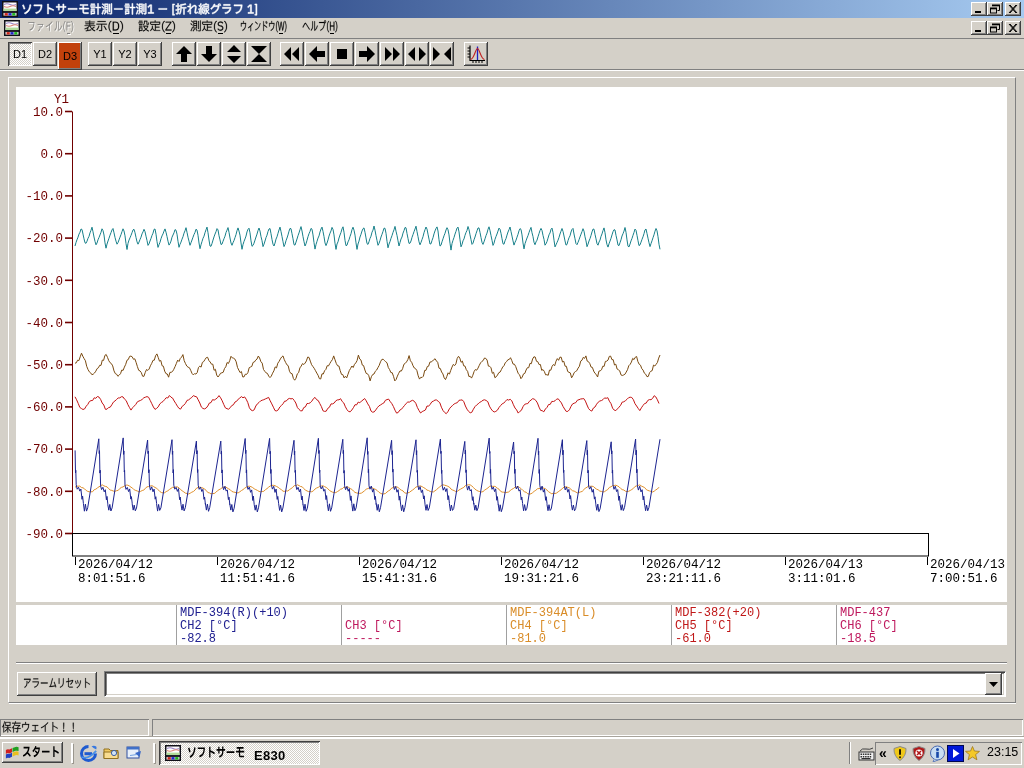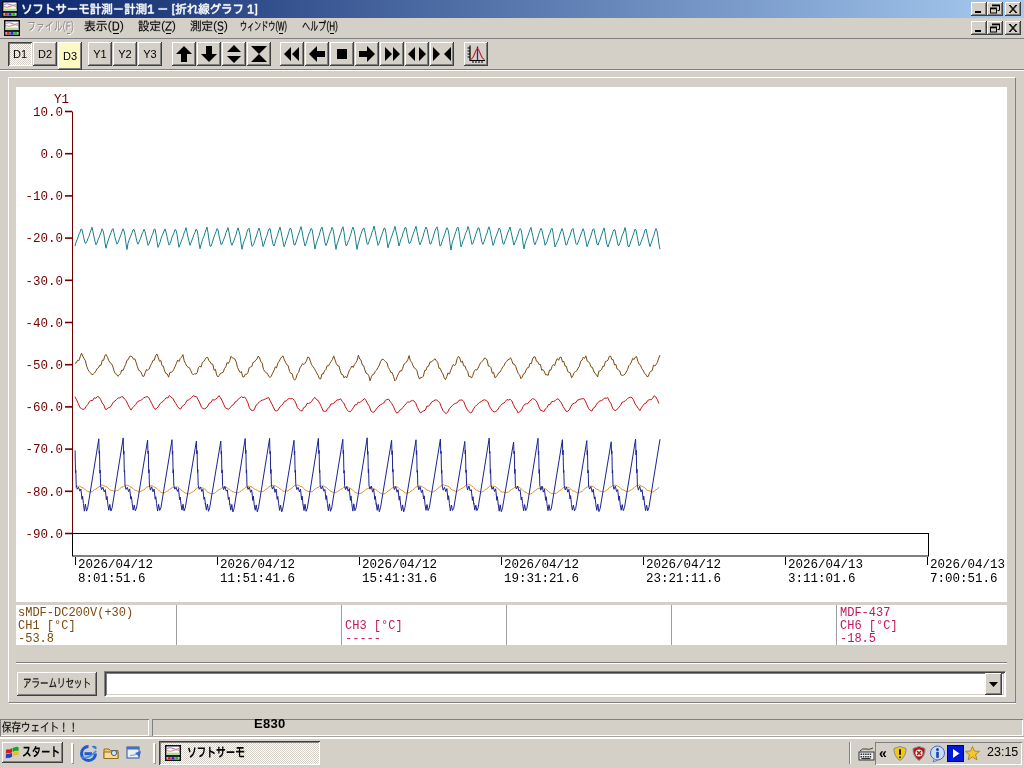--- a/index.html
+++ b/index.html
@@ -110,21 +110,21 @@
         <path d="M4 3 L11 11 M5 3 L12 11 M11 3 L4 11 M12 3 L5 11" stroke="#000" stroke-width="1"></path>
       </svg>
     </div>
 <div style="position:absolute;left:0;top:39px;width:1024px;height:31px;background:#d4d0c8;border-bottom:1px solid #808080;box-sizing:border-box;box-shadow:0 1px 0 #ffffff;"></div>
 <div style="position:absolute;left:8px;top:42px;width:24px;height:24px;background:#d4d0c8;box-shadow: inset 1px 1px 0 #404040, inset -1px -1px 0 #ffffff, inset 2px 2px 0 #808080;background-image:conic-gradient(#fff 0 25%, #d4d0c8 0 50%, #fff 0 75%, #d4d0c8 0);background-size:2px 2px;display:flex;align-items:center;justify-content:center;">
       <span style="font:11px 'Liberation Sans',sans-serif;color:#000;">D1</span>
     </div>
 <div style="position:absolute;left:33px;top:42px;width:24px;height:24px;background:#d4d0c8;box-shadow: inset -1px -1px 0 #404040, inset 1px 1px 0 #ffffff, inset -2px -2px 0 #808080;display:flex;align-items:center;justify-content:center;">
       <span style="font:11px 'Liberation Sans',sans-serif;color:#000;">D2</span>
     </div>
-<div style="position:absolute;left:58px;top:42px;width:24px;height:28px;background:#fef9c3;box-shadow: inset -1px -1px 0 #404040, inset 1px 1px 0 #ffffff, inset -2px -2px 0 #808080;display:flex;align-items:center;justify-content:center;">
+<div style="position:absolute;left:58px;top:42px;width:24px;height:28px;background:#c2410c;box-shadow: inset -1px -1px 0 #404040, inset 1px 1px 0 #ffffff, inset -2px -2px 0 #808080;display:flex;align-items:center;justify-content:center;">
       <span style="font:11px 'Liberation Sans',sans-serif;color:#000;">D3</span>
     </div>
 <div style="position:absolute;left:88px;top:42px;width:24px;height:24px;background:#d4d0c8;box-shadow: inset -1px -1px 0 #404040, inset 1px 1px 0 #ffffff, inset -2px -2px 0 #808080;display:flex;align-items:center;justify-content:center;">
       <span style="font:11px 'Liberation Sans',sans-serif;color:#000;">Y1</span>
     </div>
 <div style="position:absolute;left:113px;top:42px;width:24px;height:24px;background:#d4d0c8;box-shadow: inset -1px -1px 0 #404040, inset 1px 1px 0 #ffffff, inset -2px -2px 0 #808080;display:flex;align-items:center;justify-content:center;">
       <span style="font:11px 'Liberation Sans',sans-serif;color:#000;">Y2</span>
     </div>
 <div style="position:absolute;left:138px;top:42px;width:24px;height:24px;background:#d4d0c8;box-shadow: inset -1px -1px 0 #404040, inset 1px 1px 0 #ffffff, inset -2px -2px 0 #808080;display:flex;align-items:center;justify-content:center;">
       <span style="font:11px 'Liberation Sans',sans-serif;color:#000;">Y3</span>
@@ -247,29 +247,39 @@
         <polyline points="59.0,309.8 60.6,312.8 62.2,316.4 63.8,320.4 65.4,321.5 67.0,322.5 68.6,321.9 70.2,319.2 71.8,317.4 73.4,314.5 75.0,313.6 76.6,313.5 78.2,310.8 79.8,311.3 81.4,309.5 83.0,310.1 84.6,312.4 86.2,316.0 87.8,318.0 89.4,322.3 91.0,322.2 92.6,320.5 94.2,320.2 95.8,317.8 97.4,315.1 99.0,313.9 100.6,312.5 102.2,310.9 103.8,310.9 105.4,309.7 107.0,309.9 108.6,312.2 110.2,313.6 111.8,317.4 113.4,320.4 115.0,323.1 116.6,320.7 118.2,319.1 119.8,317.4 121.4,314.8 123.0,314.0 124.6,313.4 126.2,312.4 127.8,310.8 129.4,310.2 131.0,309.6 132.6,310.3 134.2,313.4 135.8,316.7 137.4,320.0 139.0,322.4 140.6,321.4 142.2,319.9 143.8,316.9 145.4,315.5 147.0,314.5 148.6,312.6 150.2,310.7 151.8,311.0 153.4,308.5 155.0,310.2 156.6,311.1 158.2,314.0 159.8,316.5 161.4,319.2 163.0,321.4 164.6,322.1 166.2,319.3 167.8,318.2 169.4,316.4 171.0,313.4 172.6,312.9 174.2,311.6 175.8,310.4 177.4,308.6 179.0,309.4 180.6,309.8 182.2,312.8 183.8,316.0 185.4,320.1 187.0,321.5 188.6,321.9 190.2,321.0 191.8,319.0 193.4,316.0 195.0,315.6 196.6,312.6 198.2,313.1 199.8,312.1 201.4,310.8 203.0,308.6 204.6,310.8 206.2,313.8 207.8,317.6 209.4,320.9 211.0,321.7 212.6,322.2 214.2,320.7 215.8,318.5 217.4,317.8 219.0,315.0 220.6,314.3 222.2,312.2 223.8,311.0 225.4,309.6 227.0,310.8 228.6,309.9 230.2,312.2 231.8,315.6 233.4,320.8 235.0,323.0 236.6,323.7 238.2,322.8 239.8,319.0 241.4,316.8 243.0,315.5 244.6,313.9 246.2,313.2 247.8,312.7 249.4,311.9 251.0,311.2 252.6,310.4 254.2,313.8 255.8,316.9 257.4,320.2 259.0,323.6 260.6,323.9 262.2,322.9 263.8,320.0 265.4,318.5 267.0,316.8 268.6,314.2 270.2,314.1 271.8,312.2 273.4,311.4 275.0,311.9 276.6,311.5 278.2,313.4 279.8,316.0 281.4,320.5 283.0,322.4 284.6,323.8 286.2,323.8 287.8,320.5 289.4,319.9 291.0,316.5 292.6,316.5 294.2,315.8 295.8,314.2 297.4,311.7 299.0,310.4 300.6,312.7 302.2,313.5 303.8,316.6 305.4,319.6 307.0,323.8 308.6,324.4 310.2,324.2 311.8,321.3 313.4,320.3 315.0,316.9 316.6,316.9 318.2,316.0 319.8,313.8 321.4,312.9 323.0,312.8 324.6,311.7 326.2,314.5 327.8,316.0 329.4,319.8 331.0,322.7 332.6,324.5 334.2,324.8 335.8,323.0 337.4,320.7 339.0,317.7 340.6,317.9 342.2,315.1 343.8,315.8 345.4,314.1 347.0,313.0 348.6,311.5 350.2,313.8 351.8,316.9 353.4,319.4 355.0,324.0 356.6,325.2 358.2,324.9 359.8,322.9 361.4,320.6 363.0,318.8 364.6,317.9 366.2,316.8 367.8,316.0 369.4,313.3 371.0,312.6 372.6,312.1 374.2,314.5 375.8,316.6 377.4,319.5 379.0,323.2 380.6,326.1 382.2,325.5 383.8,323.1 385.4,322.3 387.0,320.3 388.6,318.4 390.2,316.4 391.8,315.0 393.4,315.1 395.0,314.0 396.6,313.3 398.2,314.2 399.8,316.3 401.4,320.5 403.0,323.5 404.6,326.0 406.2,324.6 407.8,323.8 409.4,323.0 411.0,319.0 412.6,319.2 414.2,317.3 415.8,314.9 417.4,314.1 419.0,313.0 420.6,313.0 422.2,314.3 423.8,315.7 425.4,320.2 427.0,323.5 428.6,325.4 430.2,326.7 431.8,324.8 433.4,321.8 435.0,319.8 436.6,318.5 438.2,316.9 439.8,316.2 441.4,315.6 443.0,313.3 444.6,313.1 446.2,312.9 447.8,314.7 449.4,319.0 451.0,322.2 452.6,324.4 454.2,325.8 455.8,325.3 457.4,322.2 459.0,319.6 460.6,318.0 462.2,316.8 463.8,315.3 465.4,314.5 467.0,313.2 468.6,312.8 470.2,313.5 471.8,314.7 473.4,319.1 475.0,321.9 476.6,323.9 478.2,325.0 479.8,324.4 481.4,323.2 483.0,320.5 484.6,318.6 486.2,316.8 487.8,316.1 489.4,314.3 491.0,312.5 492.6,313.1 494.2,312.3 495.8,313.8 497.4,317.7 499.0,321.0 500.6,322.9 502.2,326.1 503.8,324.4 505.4,323.3 507.0,319.7 508.6,317.4 510.2,316.8 511.8,316.6 513.4,314.3 515.0,313.1 516.6,311.7 518.2,312.1 519.8,313.4 521.4,315.9 523.0,320.1 524.6,323.4 526.2,323.7 527.8,324.8 529.4,322.0 531.0,320.4 532.6,317.5 534.2,317.4 535.8,314.4 537.4,314.5 539.0,313.8 540.6,312.2 542.2,311.8 543.8,313.9 545.4,315.9 547.0,319.4 548.6,322.0 550.2,324.4 551.8,324.4 553.4,322.8 555.0,319.4 556.6,316.9 558.2,316.2 559.8,315.6 561.4,313.2 563.0,312.7 564.6,312.0 566.2,311.8 567.8,311.6 569.4,314.1 571.0,318.0 572.6,321.6 574.2,323.3 575.8,324.1 577.4,321.0 579.0,320.0 580.6,317.2 582.2,315.2 583.8,314.0 585.4,313.6 587.0,312.6 588.6,310.9 590.2,311.3 591.8,310.7 593.4,314.2 595.0,316.6 596.6,321.2 598.2,323.1 599.8,323.6 601.4,321.9 603.0,320.2 604.6,318.3 606.2,315.1 607.8,314.8 609.4,313.7 611.0,312.3 612.6,310.7 614.2,310.2 615.8,310.5 617.4,312.7 619.0,316.7 620.6,319.0 622.2,321.4 623.8,323.6 625.4,320.8 627.0,318.5 628.6,316.5 630.2,316.1 631.8,313.4 633.4,312.6 635.0,312.7 636.6,311.4 638.2,308.7 639.8,309.9 641.4,312.8 643.0,316.5" fill="none" stroke="#c41414" stroke-width="1"></polyline>
         <polyline points="59.0,400.3 60.6,399.1 62.2,399.2 63.8,399.1 65.4,400.5 67.0,400.8 68.6,401.9 70.2,403.5 71.8,404.4 73.4,404.8 75.0,404.8 76.6,404.7 78.2,402.7 79.8,402.2 81.4,400.9 83.0,399.8 84.6,398.8 86.2,397.8 87.8,398.8 89.4,399.4 91.0,399.8 92.6,401.6 94.2,403.0 95.8,403.4 97.4,404.1 99.0,404.3 100.6,403.7 102.2,403.4 103.8,401.5 105.4,400.4 107.0,399.9 108.6,398.9 110.2,398.1 111.8,398.2 113.4,399.0 115.0,400.2 116.6,401.2 118.2,402.8 119.8,403.5 121.4,404.0 123.0,405.0 124.6,404.4 126.2,403.5 127.8,403.1 129.4,401.2 131.0,399.9 132.6,399.5 134.2,399.0 135.8,398.6 137.4,399.4 139.0,400.5 140.6,401.2 142.2,402.8 143.8,404.5 145.4,405.5 147.0,405.9 148.6,405.7 150.2,404.6 151.8,403.8 153.4,402.5 155.0,401.4 156.6,400.3 158.2,400.5 159.8,399.9 161.4,399.9 163.0,400.8 164.6,402.6 166.2,403.8 167.8,404.9 169.4,406.1 171.0,406.5 172.6,407.0 174.2,406.2 175.8,405.2 177.4,404.5 179.0,403.1 180.6,401.1 182.2,400.5 183.8,400.1 185.4,400.6 187.0,401.1 188.6,402.1 190.2,403.4 191.8,405.5 193.4,405.9 195.0,406.9 196.6,406.5 198.2,406.5 199.8,405.4 201.4,403.8 203.0,402.7 204.6,401.9 206.2,400.7 207.8,400.2 209.4,399.7 211.0,400.9 212.6,401.8 214.2,402.7 215.8,404.4 217.4,405.0 219.0,405.3 220.6,405.9 222.2,405.8 223.8,404.8 225.4,403.6 227.0,402.6 228.6,401.3 230.2,400.2 231.8,399.4 233.4,399.2 235.0,399.7 236.6,400.5 238.2,401.8 239.8,402.6 241.4,403.4 243.0,404.4 244.6,404.8 246.2,404.5 247.8,404.3 249.4,402.7 251.0,401.6 252.6,400.2 254.2,399.0 255.8,398.4 257.4,398.3 259.0,398.7 260.6,399.5 262.2,400.3 263.8,401.7 265.4,402.7 267.0,404.2 268.6,404.4 270.2,403.9 271.8,404.0 273.4,402.7 275.0,401.6 276.6,400.5 278.2,398.6 279.8,398.6 281.4,397.8 283.0,398.6 284.6,399.5 286.2,399.8 287.8,401.5 289.4,403.2 291.0,403.9 292.6,404.6 294.2,404.5 295.8,404.8 297.4,403.8 299.0,402.0 300.6,401.0 302.2,400.4 303.8,399.4 305.4,399.0 307.0,398.8 308.6,399.6 310.2,400.4 311.8,401.7 313.4,403.4 315.0,404.4 316.6,405.2 318.2,405.5 319.8,405.6 321.4,404.6 323.0,403.6 324.6,402.2 326.2,401.8 327.8,400.2 329.4,400.5 331.0,399.7 332.6,400.4 334.2,401.5 335.8,402.3 337.4,404.0 339.0,405.4 340.6,405.9 342.2,406.3 343.8,406.4 345.4,406.1 347.0,405.0 348.6,403.7 350.2,402.2 351.8,401.6 353.4,400.8 355.0,400.4 356.6,401.0 358.2,401.8 359.8,402.5 361.4,403.7 363.0,405.3 364.6,406.3 366.2,407.0 367.8,406.9 369.4,406.5 371.0,405.0 372.6,403.8 374.2,402.9 375.8,400.9 377.4,400.7 379.0,399.7 380.6,399.9 382.2,400.4 383.8,402.2 385.4,403.2 387.0,403.9 388.6,405.8 390.2,406.3 391.8,405.8 393.4,405.4 395.0,404.1 396.6,403.0 398.2,401.8 399.8,400.1 401.4,399.6 403.0,399.1 404.6,398.9 406.2,399.7 407.8,400.7 409.4,401.6 411.0,403.1 412.6,403.5 414.2,404.5 415.8,404.8 417.4,404.9 419.0,403.8 420.6,402.6 422.2,401.1 423.8,399.8 425.4,398.5 427.0,397.8 428.6,398.2 430.2,398.6 431.8,399.3 433.4,400.1 435.0,402.1 436.6,403.0 438.2,403.6 439.8,404.6 441.4,404.3 443.0,403.0 444.6,402.1 446.2,401.2 447.8,400.4 449.4,398.5 451.0,398.1 452.6,397.8 454.2,397.9 455.8,398.9 457.4,400.5 459.0,402.2 460.6,403.3 462.2,404.1 463.8,404.6 465.4,405.0 467.0,404.6 468.6,403.2 470.2,402.1 471.8,401.1 473.4,399.4 475.0,399.0 476.6,399.4 478.2,399.3 479.8,399.7 481.4,401.3 483.0,402.2 484.6,404.3 486.2,405.1 487.8,405.2 489.4,405.7 491.0,405.3 492.6,405.0 494.2,403.6 495.8,402.3 497.4,401.5 499.0,400.2 500.6,400.0 502.2,399.6 503.8,400.7 505.4,401.9 507.0,403.5 508.6,404.8 510.2,405.3 511.8,406.8 513.4,407.1 515.0,406.8 516.6,405.7 518.2,404.3 519.8,403.3 521.4,401.8 523.0,401.6 524.6,401.1 526.2,400.3 527.8,401.2 529.4,401.7 531.0,403.2 532.6,404.7 534.2,405.8 535.8,406.8 537.4,406.3 539.0,406.5 540.6,406.0 542.2,404.8 543.8,403.6 545.4,402.6 547.0,400.7 548.6,400.2 550.2,399.6 551.8,400.4 553.4,400.9 555.0,402.4 556.6,403.8 558.2,404.1 559.8,405.0 561.4,406.0 563.0,405.4 564.6,404.9 566.2,404.4 567.8,402.8 569.4,401.0 571.0,400.3 572.6,398.9 574.2,399.3 575.8,399.2 577.4,399.5 579.0,401.0 580.6,402.2 582.2,402.8 583.8,404.1 585.4,404.4 587.0,405.0 588.6,404.6 590.2,403.5 591.8,402.5 593.4,400.4 595.0,399.8 596.6,398.6 598.2,398.5 599.8,398.2 601.4,398.9 603.0,399.8 604.6,401.4 606.2,402.6 607.8,403.0 609.4,404.2 611.0,404.6 612.6,404.3 614.2,403.5 615.8,402.5 617.4,401.4 619.0,399.5 620.6,398.9 622.2,398.5 623.8,397.9 625.4,399.0 627.0,399.8 628.6,400.5 630.2,402.5 631.8,403.4 633.4,403.9 635.0,404.4 636.6,405.0 638.2,404.2 639.8,402.9 641.4,402.0 643.0,400.2" fill="none" stroke="#e0902c" stroke-width="1"></polyline>
         <polyline points="59.1,363.4 59.5,386.0 59.8,383.3 60.2,397.8 61.2,402.2 62.5,400.2 63.8,404.1 64.9,402.0 66.0,412.3 66.6,409.1 67.4,416.4 67.4,416.4 68.4,424.2 69.4,417.1 70.5,424.1 71.7,420.8 82.8,351.8 83.2,366.6 83.5,363.7 83.9,386.1 84.2,383.2 84.6,398.9 85.6,402.6 86.9,400.3 88.2,404.8 89.3,402.7 90.4,412.8 91.0,409.4 91.8,416.9 91.8,417.7 92.8,423.2 93.8,417.4 94.9,424.0 96.1,420.9 107.2,350.9 107.6,367.4 107.9,363.9 108.3,385.0 108.6,383.4 109.0,398.2 110.0,402.4 111.3,400.4 112.6,404.6 113.7,401.9 114.8,412.1 115.4,409.6 116.2,416.2 116.2,417.0 117.2,423.1 118.2,418.1 119.3,423.8 120.5,421.0 131.6,353.0 132.0,366.6 132.3,364.0 132.7,385.8 133.0,382.7 133.4,398.0 134.4,403.1 135.7,399.8 137.0,404.8 138.1,402.1 139.2,412.2 139.8,409.7 140.6,416.5 140.6,417.0 141.6,424.1 142.6,417.4 143.7,423.4 144.9,420.9 156.0,352.7 156.4,367.4 156.7,364.1 157.1,386.0 157.4,382.6 157.8,398.2 158.8,402.2 160.1,400.4 161.4,404.4 162.5,401.6 163.6,412.7 164.2,410.0 165.0,417.3 165.0,417.4 166.0,423.1 167.0,417.2 168.1,423.9 169.3,420.7 180.4,354.1 180.8,367.0 181.1,363.6 181.5,385.5 181.8,382.5 182.2,398.2 183.2,402.3 184.5,400.1 185.8,404.5 186.9,402.3 188.0,412.3 188.6,410.0 189.4,417.4 189.4,416.5 190.4,423.1 191.4,417.1 192.5,424.3 193.7,420.7 204.8,354.1 205.2,367.1 205.5,364.2 205.9,386.0 206.2,382.9 206.6,398.7 207.6,402.7 208.9,399.4 210.2,404.1 211.3,402.9 212.4,412.6 213.0,410.1 213.8,417.5 213.8,416.8 214.8,423.1 215.8,417.5 216.9,424.9 218.1,421.4 229.2,351.5 229.6,366.5 229.9,363.1 230.3,385.8 230.6,382.9 231.0,399.0 232.0,402.4 233.3,400.1 234.6,405.3 235.7,402.9 236.8,413.5 237.4,409.1 238.2,417.5 238.2,417.6 239.2,423.2 240.2,417.9 241.3,424.9 242.5,420.8 253.6,351.4 254.0,366.8 254.3,364.3 254.7,386.4 255.0,382.4 255.4,398.1 256.4,402.1 257.7,399.3 259.0,405.4 260.1,402.0 261.2,412.4 261.8,409.4 262.6,416.3 262.6,416.3 263.6,423.4 264.6,418.1 265.7,424.9 266.9,421.0 278.0,353.3 278.4,367.8 278.7,364.1 279.1,385.4 279.4,383.3 279.8,397.8 280.8,402.6 282.1,400.3 283.4,404.9 284.5,402.1 285.6,412.8 286.2,409.1 287.0,417.5 287.0,417.2 288.0,423.5 289.0,417.2 290.1,424.3 291.3,421.4 302.4,351.3 302.8,366.5 303.1,363.4 303.5,385.6 303.8,383.1 304.2,399.1 305.2,401.9 306.5,399.3 307.8,404.2 308.9,402.4 310.0,412.6 310.6,408.6 311.4,416.5 311.4,417.3 312.4,423.8 313.4,416.8 314.5,424.3 315.7,420.9 326.8,352.3 327.2,366.6 327.5,363.3 327.9,386.1 328.2,383.5 328.6,398.8 329.6,402.7 330.9,399.5 332.2,404.2 333.3,401.6 334.4,413.4 335.0,408.9 335.8,416.5 335.8,416.9 336.8,424.1 337.8,416.8 338.9,423.7 340.1,420.9 351.2,350.8 351.6,367.4 351.9,364.4 352.3,385.7 352.6,382.3 353.0,398.8 354.0,402.2 355.3,399.0 356.6,405.1 357.7,402.0 358.8,412.5 359.4,409.4 360.2,417.4 360.2,416.6 361.2,423.3 362.2,417.4 363.3,424.8 364.5,420.7 375.6,353.3 376.0,367.6 376.3,363.7 376.7,385.1 377.0,382.2 377.4,398.4 378.4,402.6 379.7,399.5 381.0,405.2 382.1,402.7 383.2,413.2 383.8,409.1 384.6,417.2 384.6,417.1 385.6,423.7 386.6,417.9 387.7,424.8 388.9,420.4 400.0,352.8 400.4,367.8 400.7,363.6 401.1,385.3 401.4,383.3 401.8,398.2 402.8,402.8 404.1,399.6 405.4,405.5 406.5,402.9 407.6,412.0 408.2,408.8 409.0,417.0 409.0,417.3 410.0,423.3 411.0,417.5 412.1,423.5 413.3,420.8 424.4,352.1 424.8,366.5 425.1,364.2 425.5,386.4 425.8,383.2 426.2,398.9 427.2,403.2 428.5,400.3 429.8,404.6 430.9,401.6 432.0,412.8 432.6,408.7 433.4,416.3 433.4,416.8 434.4,423.9 435.4,418.0 436.5,423.4 437.7,421.5 448.8,354.4 449.2,367.0 449.5,363.1 449.9,385.5 450.2,382.9 450.6,398.5 451.6,403.1 452.9,399.0 454.2,404.0 455.3,402.6 456.4,413.4 457.0,409.7 457.8,417.2 457.8,416.3 458.8,423.2 459.8,418.1 460.9,423.7 462.1,420.9 473.2,351.1 473.6,366.4 473.9,364.5 474.3,386.3 474.6,382.4 475.0,397.7 476.0,402.3 477.3,400.0 478.6,404.6 479.7,401.8 480.8,413.3 481.4,409.6 482.2,417.3 482.2,417.0 483.2,424.2 484.2,417.8 485.3,424.7 486.5,420.9 497.6,355.0 498.0,366.8 498.3,364.3 498.7,386.4 499.0,382.1 499.4,398.8 500.4,402.0 501.7,399.1 503.0,404.1 504.1,402.7 505.2,412.8 505.8,410.0 506.6,416.3 506.6,416.8 507.6,423.8 508.6,417.6 509.7,423.6 510.9,421.2 522.0,351.3 522.4,367.7 522.7,364.2 523.1,386.4 523.4,382.5 523.8,398.3 524.8,403.2 526.1,399.1 527.4,405.1 528.5,402.3 529.6,413.3 530.2,409.7 531.0,416.4 531.0,417.5 532.0,423.7 533.0,417.7 534.1,423.5 535.3,421.8 546.4,352.7 546.8,367.8 547.1,363.2 547.5,385.5 547.8,383.2 548.2,398.4 549.2,402.9 550.5,400.0 551.8,405.2 552.9,402.4 554.0,412.0 554.6,408.6 555.4,416.3 555.4,417.3 556.4,423.1 557.4,418.1 558.5,423.8 559.7,421.5 570.8,353.6 571.2,367.9 571.5,363.3 571.9,386.0 572.2,383.3 572.6,399.1 573.6,402.1 574.9,399.6 576.2,405.2 577.3,402.3 578.4,412.1 579.0,409.8 579.8,416.9 579.8,417.4 580.8,423.3 581.8,417.1 582.9,424.6 584.1,421.8 595.2,354.8 595.6,367.0 595.9,363.8 596.3,386.1 596.6,383.2 597.0,398.2 598.0,402.3 599.3,399.2 600.6,404.6 601.7,402.6 602.8,413.4 603.4,409.0 604.2,417.1 604.2,417.6 605.2,423.2 606.2,417.6 607.3,423.6 608.5,420.6 619.6,352.0 620.0,367.9 620.3,363.2 620.7,385.8 621.0,382.2 621.4,398.7 622.4,403.1 623.7,399.2 625.0,404.9 626.1,402.7 627.2,412.9 627.8,409.2 628.6,417.7 628.6,417.0 629.6,423.7 630.6,418.0 631.7,423.8 632.9,420.7 644.0,352.2" fill="none" stroke="#1c2490" stroke-width="1"></polyline>
       </svg></div>
 <div style="position:absolute;left:16px;top:605px;width:991px;height:40px;background:#fff;"></div>
 <div style="position:absolute;left:176px;top:605px;width:1px;height:40px;background:#a0a0a0;"></div>
 <div style="position:absolute;left:341px;top:605px;width:1px;height:40px;background:#a0a0a0;"></div>
 <div style="position:absolute;left:506px;top:605px;width:1px;height:40px;background:#a0a0a0;"></div>
 <div style="position:absolute;left:671px;top:605px;width:1px;height:40px;background:#a0a0a0;"></div>
 <div style="position:absolute;left:836px;top:605px;width:1px;height:40px;background:#a0a0a0;"></div>
-<div style="position:absolute;left:18px;top:607px;">
-      <div style="white-space:pre;font:12px 'Liberation Mono',monospace;color:#7a4a10;line-height:13px;">sMDF-DC200V(+30)
-CH1 [°C]
--53.8</div>
+<div style="position:absolute;left:180px;top:607px;">
+      <div style="white-space:pre;font:12px 'Liberation Mono',monospace;color:#202090;line-height:13px;">MDF-394(R)(+10)
+CH2 [°C]
+-82.8</div>
     </div>
 <div style="position:absolute;left:345px;top:607px;">
       <div style="white-space:pre;font:12px 'Liberation Mono',monospace;color:#be185d;line-height:13px;">
 CH3 [°C]
 -----</div>
+    </div>
+<div style="position:absolute;left:510px;top:607px;">
+      <div style="white-space:pre;font:12px 'Liberation Mono',monospace;color:#d98c28;line-height:13px;">MDF-394AT(L)
+CH4 [°C]
+-81.0</div>
+    </div>
+<div style="position:absolute;left:675px;top:607px;">
+      <div style="white-space:pre;font:12px 'Liberation Mono',monospace;color:#c01818;line-height:13px;">MDF-382(+20)
+CH5 [°C]
+-61.0</div>
     </div>
 <div style="position:absolute;left:840px;top:607px;">
       <div style="white-space:pre;font:12px 'Liberation Mono',monospace;color:#be185d;line-height:13px;">MDF-437
 CH6 [°C]
 -18.5</div>
     </div>
 <div style="position:absolute;left:16px;top:662px;width:991px;height:1px;background:#808080;"></div>
 <div style="position:absolute;left:16px;top:663px;width:991px;height:1px;background:#ffffff;"></div>
 <div style="position:absolute;left:17px;top:672px;width:80px;height:24px;background:#d4d0c8;box-shadow: inset -1px -1px 0 #404040, inset 1px 1px 0 #ffffff, inset -2px -2px 0 #808080;"></div>
 <svg style="position:absolute;left:23px;top:677px;overflow:visible" width="70" height="18">
@@ -334,21 +344,21 @@
 <rect x="1.5" y="12" width="13" height="2.6" fill="#f0f0f0"></rect>
 <rect x="2.6" y="12.1" width="3.2" height="2.4" fill="#cc2418"></rect>
 <rect x="6.4" y="12.1" width="3.2" height="2.4" fill="#2024c8"></rect>
 <rect x="10.2" y="12.1" width="3.2" height="2.4" fill="#1cb41c"></rect>
 </svg></div>
 <svg style="position:absolute;left:187px;top:746px;overflow:visible" width="60" height="20">
       <g transform="translate(0,11)">
         <path d="M2.6583333333333337 -0.767Q4.089 -1.547 5.0025 -2.6975Q5.916 -3.848 6.433166666666667 -5.531499999999999Q6.950333333333334 -7.215 7.163 -9.645999999999999L8.555 -9.373Q8.226333333333335 -5.473 7.022833333333335 -2.9899999999999998Q5.819333333333334 -0.507 3.4703333333333335 0.8969999999999999ZM2.233 -4.524Q1.74 -6.994 0.9956666666666667 -8.84L2.3103333333333333 -9.62Q2.706666666666667 -8.593 3.040166666666667 -7.416499999999999Q3.373666666666667 -6.239999999999999 3.5863333333333336 -5.135Z M17.90266666666667 -9.62Q17.922000000000004 -6.7989999999999995 17.40966666666667 -4.8035Q16.897333333333336 -2.808 15.761500000000002 -1.5145Q14.625666666666667 -0.221 12.760000000000002 0.38999999999999996L12.160666666666668 -1.287Q13.678333333333335 -1.768 14.601500000000001 -2.626Q15.524666666666668 -3.484 15.974166666666669 -4.771Q16.42366666666667 -6.058 16.53 -7.93H10.778333333333334V-9.62Z M27.289 -2.665Q26.34166666666667 -3.3539999999999996 25.302500000000002 -3.9585Q24.263333333333335 -4.563 23.47066666666667 -4.9399999999999995V0.52H22.13666666666667V-10.334999999999999H23.47066666666667V-6.851Q24.369666666666667 -6.422 25.57316666666667 -5.72Q26.77666666666667 -5.018 27.888333333333335 -4.2509999999999994Z M38.086666666666666 -8.008V-6.37H36.424V-5.915Q36.424 -4.03 36.02283333333334 -2.7625Q35.62166666666667 -1.4949999999999999 34.79516666666667 -0.6824999999999999Q33.968666666666664 0.13 32.644333333333336 0.637L32.074 -0.975Q33.272666666666666 -1.43 33.92516666666667 -2.0215Q34.577666666666666 -2.613 34.85316666666667 -3.5164999999999997Q35.12866666666667 -4.42 35.12866666666667 -5.902V-6.37H32.538V-3.4579999999999997H31.242666666666665V-6.37H29.58V-8.008H31.242666666666665V-10.334999999999999H32.538V-8.008H35.12866666666667V-10.386999999999999H36.424V-8.008Z M47.366666666666674 -4.03H39.63333333333334V-5.85H47.366666666666674Z M57.226666666666674 -4.55H53.147333333333336V-2.158Q53.147333333333336 -1.716 53.28266666666667 -1.5339999999999998Q53.418000000000006 -1.3519999999999999 53.717666666666666 -1.3519999999999999H56.93666666666667V0.299H53.795Q53.07 0.299 52.654333333333334 0.065Q52.23866666666667 -0.16899999999999998 52.05500000000001 -0.6955Q51.87133333333334 -1.222 51.87133333333334 -2.145V-4.55H49.10666666666667V-6.188H51.87133333333334V-8.333H49.68666666666667V-9.971H56.550000000000004V-8.333H53.147333333333336V-6.188H57.226666666666674Z" fill="#000"></path>
       </g>
     </svg>
-<span style="position:absolute;left:254px;top:716px;font:bold 13px 'Liberation Sans',sans-serif;color:#000;letter-spacing:0.3px;">E830</span>
+<span style="position:absolute;left:254px;top:748px;font:bold 13px 'Liberation Sans',sans-serif;color:#000;letter-spacing:0.3px;">E830</span>
 <div style="position:absolute;left:849px;top:742px;width:1px;height:22px;background:#808080;"></div>
 <div style="position:absolute;left:850px;top:742px;width:1px;height:22px;background:#ffffff;"></div>
 <div style="position:absolute;left:858px;top:746px;width:17px;height:15px;"><svg width="17" height="15" viewBox="0 0 17 15">
         <path d="M2 5 Q4 2 8 3 Q12 4 15 2" stroke="#404040" fill="none"></path>
         <rect x="1" y="6" width="15" height="8" fill="#f0f0f0" stroke="#303030"></rect>
         <g fill="#303030">
           <rect x="2.5" y="7.5" width="1.5" height="1.5"></rect>
           <rect x="4.8" y="7.5" width="1.5" height="1.5"></rect>
           <rect x="7.1" y="7.5" width="1.5" height="1.5"></rect>
           <rect x="9.4" y="7.5" width="1.5" height="1.5"></rect>

